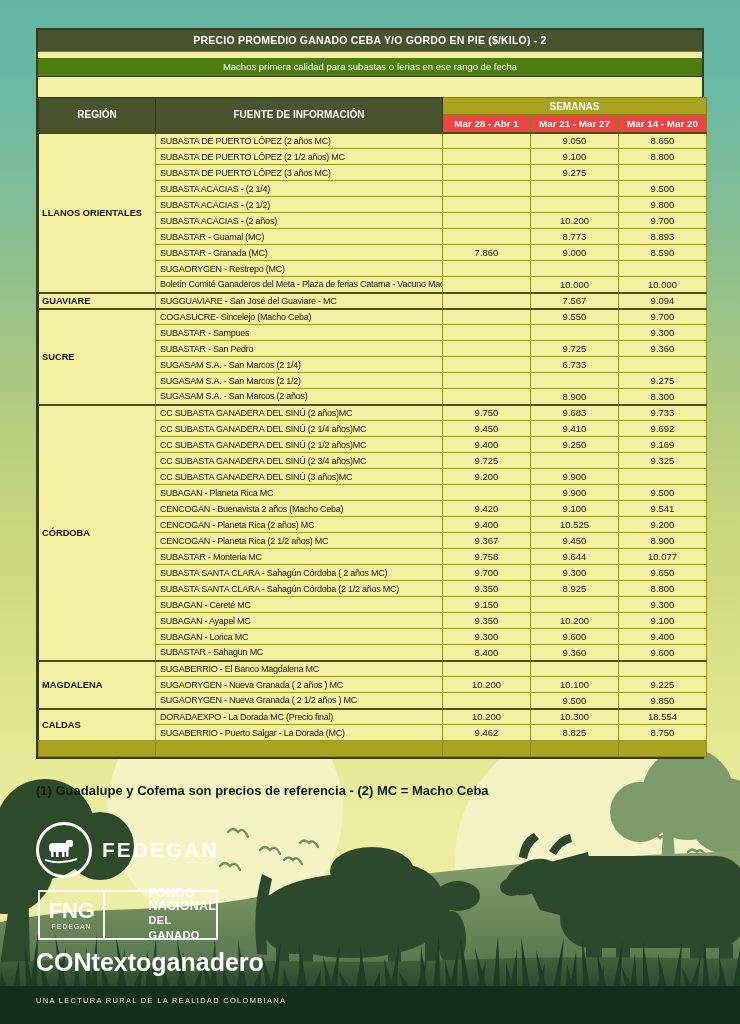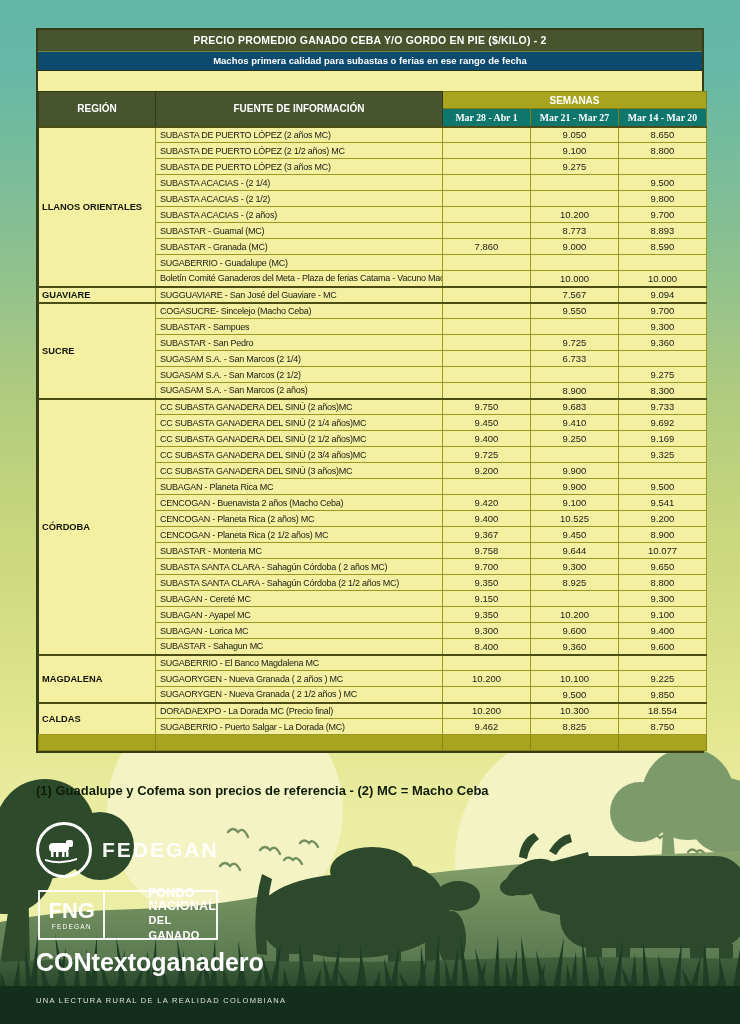--- a/index.html
+++ b/index.html
@@ -16,31 +16,31 @@
   .tablewrap{
     position:absolute;left:36px;top:28px;width:668px;
     border:2px solid #343d18;box-sizing:border-box;background:#f4f0a2;
   }
   .titlebar{
     background:#47542d;color:#fff;font-weight:bold;font-size:10.5px;
     text-align:center;height:21px;line-height:21px;border-bottom:1px solid #6f7f48;
     letter-spacing:.2px;
   }
   .subtitlebar{
-    background:#0c4a6e;color:#fff;font-weight:bold;font-size:9.5px;
-    text-align:center;height:18px;line-height:18px;border-bottom:1px solid #2c3514;
+    background:#4d7c0f;color:#fff;font-weight:normal;font-size:9.5px;
+    text-align:center;height:18px;line-height:18px;border-bottom:1px solid #2c3514;margin-top:6px;
   }
   table.price{border-collapse:collapse;width:100%;table-layout:fixed;margin-top:20px;}
   table.price th,table.price td{box-sizing:border-box;overflow:hidden;}
   thead th{
     background:#47542d;color:#fff;font-weight:bold;font-size:10px;
     border:1px solid #2f3a17;text-align:center;
   }
   thead th.semanas{background:#a9a41f;border:1px solid #857e10;height:17px;}
-  thead th.week{background:#0f766e;border:1px solid #857e10;font-size:9.8px;height:18px;font-family:Liberation Serif, serif;}
+  thead th.week{background:#ef4444;border:1px solid #857e10;font-size:9.8px;height:18px;}
   tbody td{
     background:#f4f0a2;border:1px solid #9b971f;height:16px;
     color:#1c1c10;font-size:9.5px;padding:0 2px;
   }
   tbody td.region{
     font-weight:bold;font-size:9.3px;color:#141408;padding-left:3px;
     border-left:1px solid #343d18;
   }
   tbody td.fuente{
     font-size:9px;letter-spacing:-0.25px;white-space:nowrap;padding-left:4px;
@@ -311,21 +311,21 @@
             <td class="val">8.773</td>
             <td class="val">8.893</td>
           </tr>
           <tr>
             <td class="fuente">SUBASTAR - Granada (MC)</td>
             <td class="val">7.860</td>
             <td class="val">9.000</td>
             <td class="val">8.590</td>
           </tr>
           <tr>
-            <td class="fuente">SUGABERRIO - Guadalupe (MC)</td>
+            <td class="fuente">SUGAORYGEN - Restrepo (MC)</td>
             <td class="val"></td>
             <td class="val"></td>
             <td class="val"></td>
           </tr>
           <tr>
             <td class="fuente">Boletín Comité Ganaderos del Meta - Plaza de ferias Catama - Vacuno Macho</td>
             <td class="val"></td>
             <td class="val">10.000</td>
             <td class="val">10.000</td>
           </tr>

